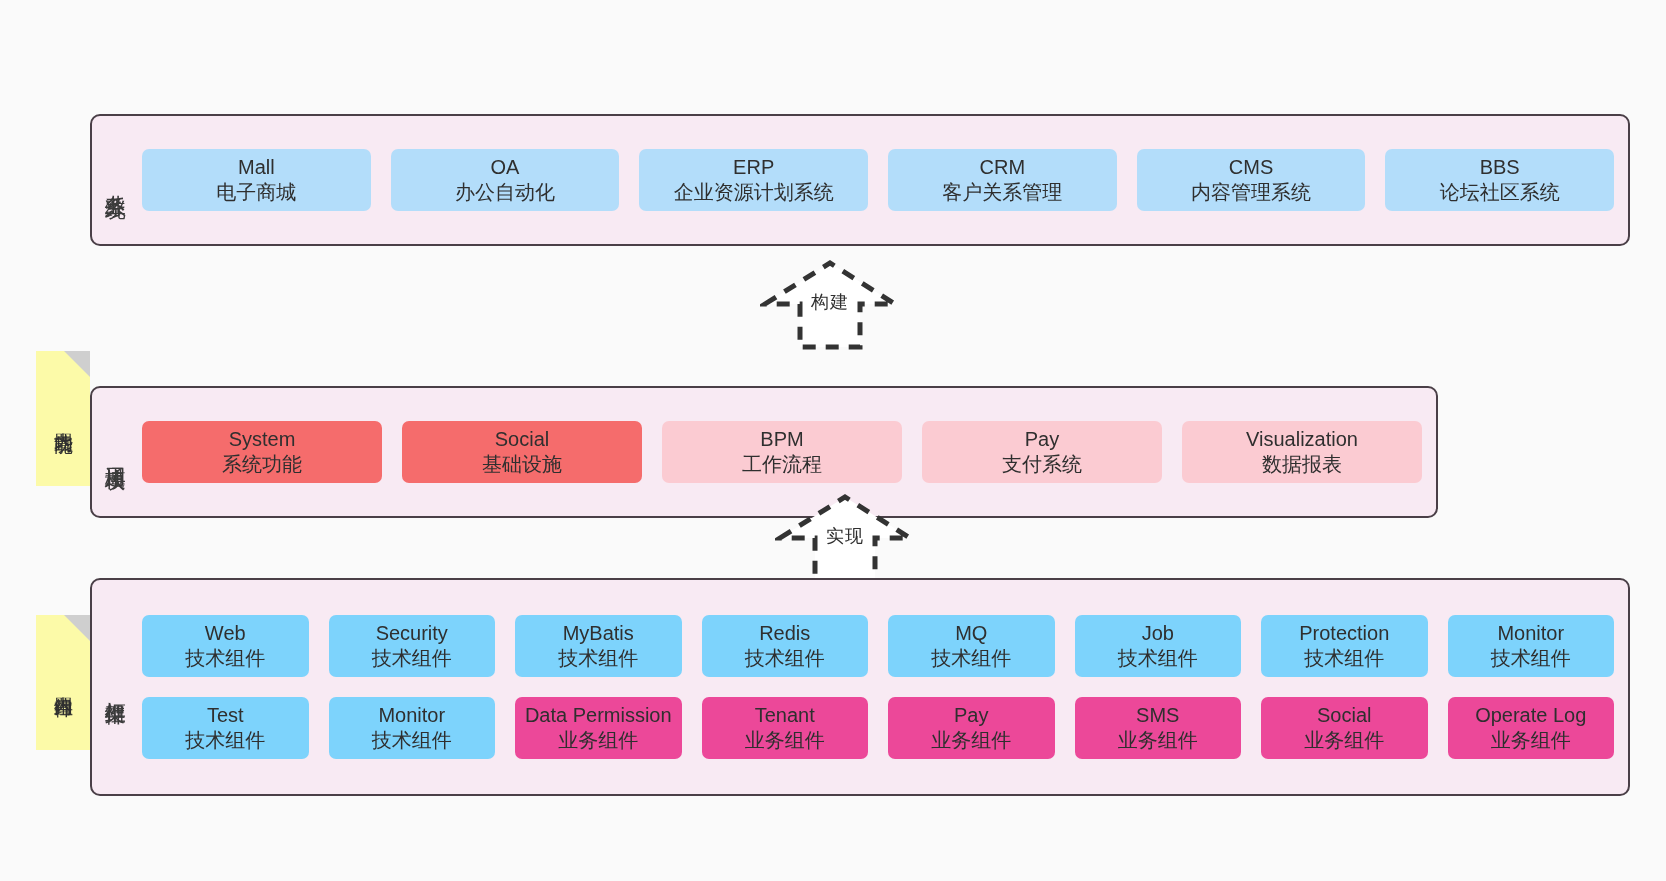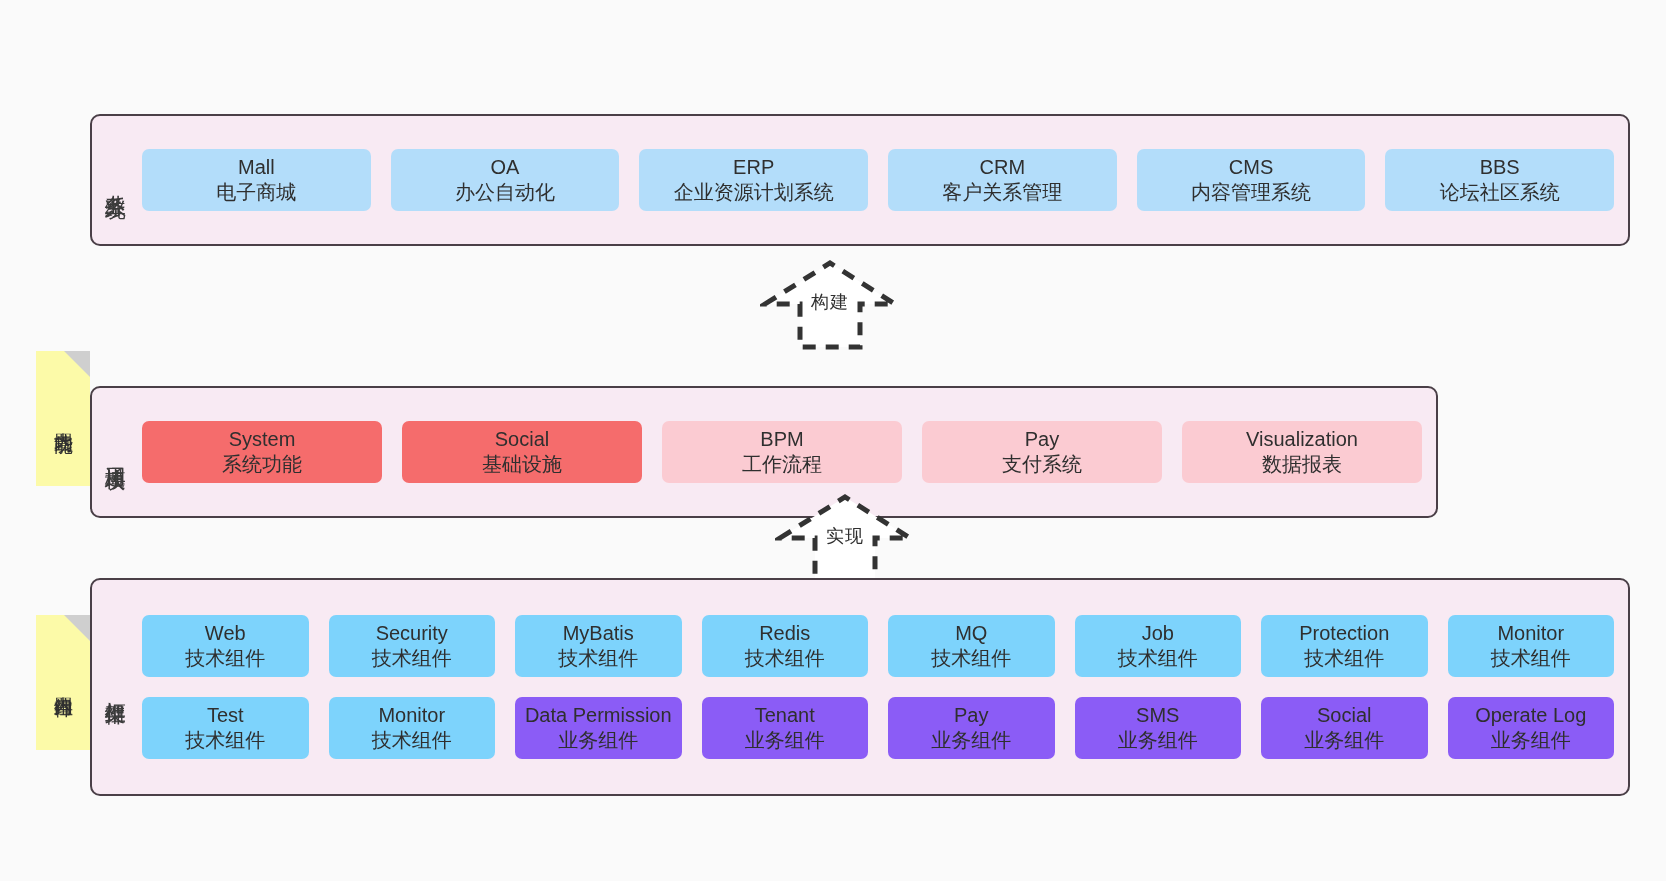--- a/index.html
+++ b/index.html
@@ -81,21 +81,21 @@
     padding: 6px 4px;
     min-width: 0;
   }
   .card .t1 { display: block; }
   .card .t2 { display: block; }
 
   .card.blue      { background: #B3DDFA; }
   .card.red       { background: #F56C6C; }
   .card.pink      { background: #FBCBD2; }
   .card.green     { background: #7dd3fc; }
-  .card.lightgreen{ background: #8b5cf6; }
+  .card.lightgreen{ background: #ec4899; }
 
   
   .sticky {
     position: absolute;
     box-sizing: border-box;
     background: #FCFAA8;
     width: 54px;
     display: flex;
     align-items: center;
     justify-content: center;

